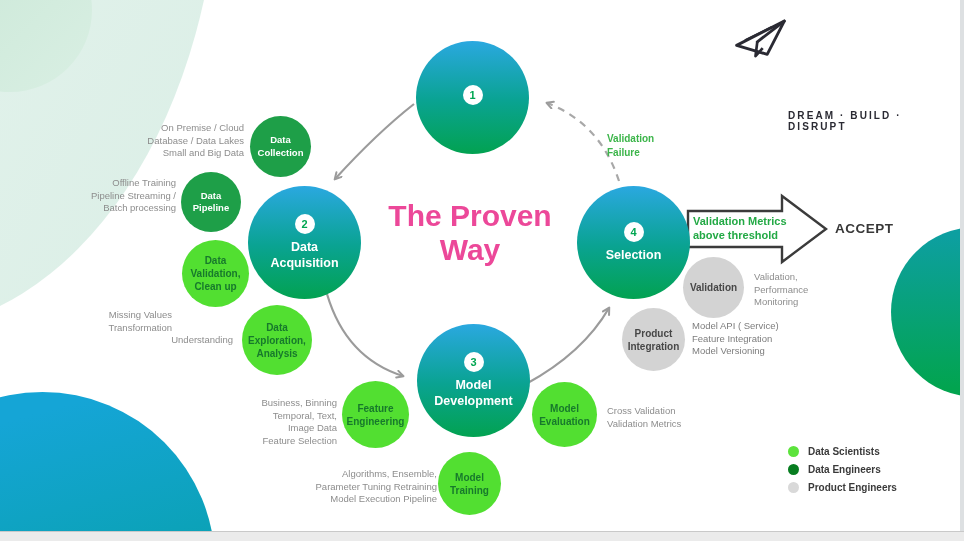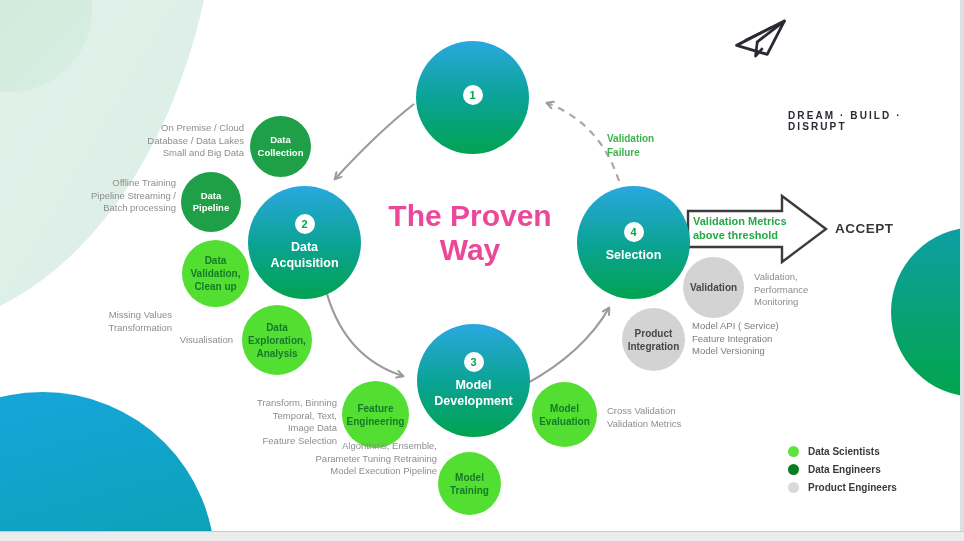--- a/index.html
+++ b/index.html
@@ -70,21 +70,21 @@
   .note{
     position:absolute;font-size:9.5px;color:#8d8d8d;line-height:1.32;z-index:10;
     white-space:pre-line;
   }
   .note.r{text-align:right;}
   #n-data-collection{left:114px;top:122px;width:130px;}
   #n-data-pipeline{left:76px;top:177px;width:100px;}
   #n-data-validation{left:72px;top:272px;width:100px;margin-top:37px;}
   #n-data-exploration{left:133px;top:334px;width:100px;}
   #n-feature-engineering{left:217px;top:397px;width:120px;}
-  #n-model-training{left:277px;top:440px;width:160px;}
+  #n-model-training{left:277px;top:468px;width:160px;}
   #n-model-evaluation{left:607px;top:405px;width:110px;}
   #n-validation{left:754px;top:271px;width:95px;}
   #n-product-integration{left:692px;top:320px;width:115px;color:#7d7d7d;}
   
   .flow-green{position:absolute;z-index:12;white-space:pre-line;}
   #t-validation-failure{left:607px;top:132px;width:80px;font-size:10px;font-weight:600;color:#3cb54a;line-height:1.35;}
   #t-validation-metrics{left:693px;top:214px;width:100px;font-size:11px;font-weight:bold;color:#23a945;line-height:1.3;}
   #t-accept{left:835px;top:221px;font-size:13.5px;font-weight:bold;color:#383838;letter-spacing:.5px;z-index:12;position:absolute;}
   
   .title{
@@ -177,22 +177,22 @@
 Integration</div>
 
 <div class="note r" id="n-data-collection">On Premise /  Cloud
 Database / Data Lakes
 Small and Big Data</div>
 <div class="note r" id="n-data-pipeline">Offline Training
 Pipeline Streaming /
 Batch processing</div>
 <div class="note r" id="n-data-validation">Missing Values
 Transformation</div>
-<div class="note r" id="n-data-exploration">Visualisation</div>
-<div class="note r" id="n-feature-engineering">Transform, Binning
+<div class="note r" id="n-data-exploration">Understanding</div>
+<div class="note r" id="n-feature-engineering">Business, Binning
 Temporal, Text,
 Image Data
 Feature Selection</div>
 <div class="note r" id="n-model-training">Algorithms, Ensemble,
 Parameter Tuning Retraining
 Model Execution Pipeline</div>
 <div class="note" id="n-model-evaluation">Cross Validation
 Validation Metrics</div>
 <div class="note" id="n-validation">Validation,
 Performance

